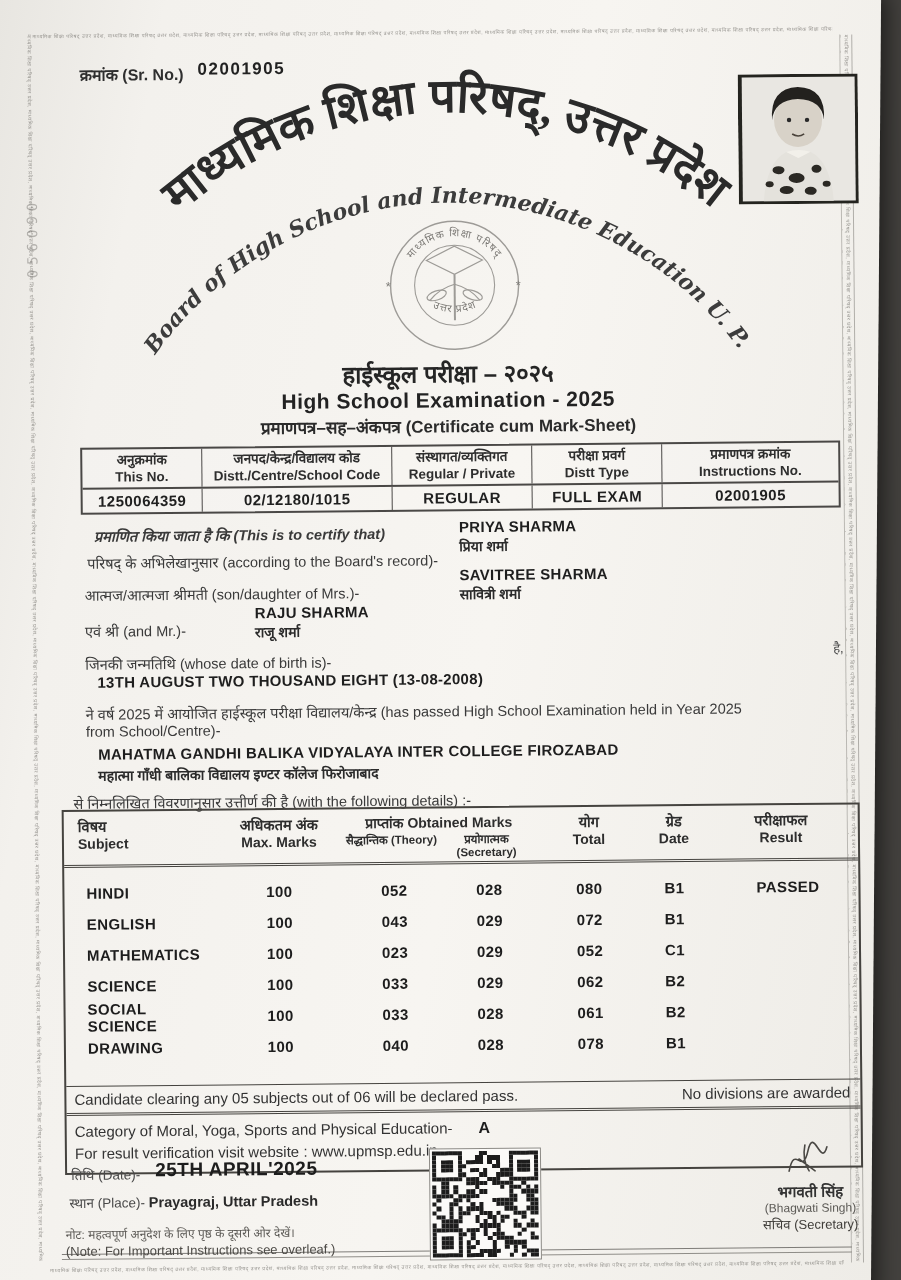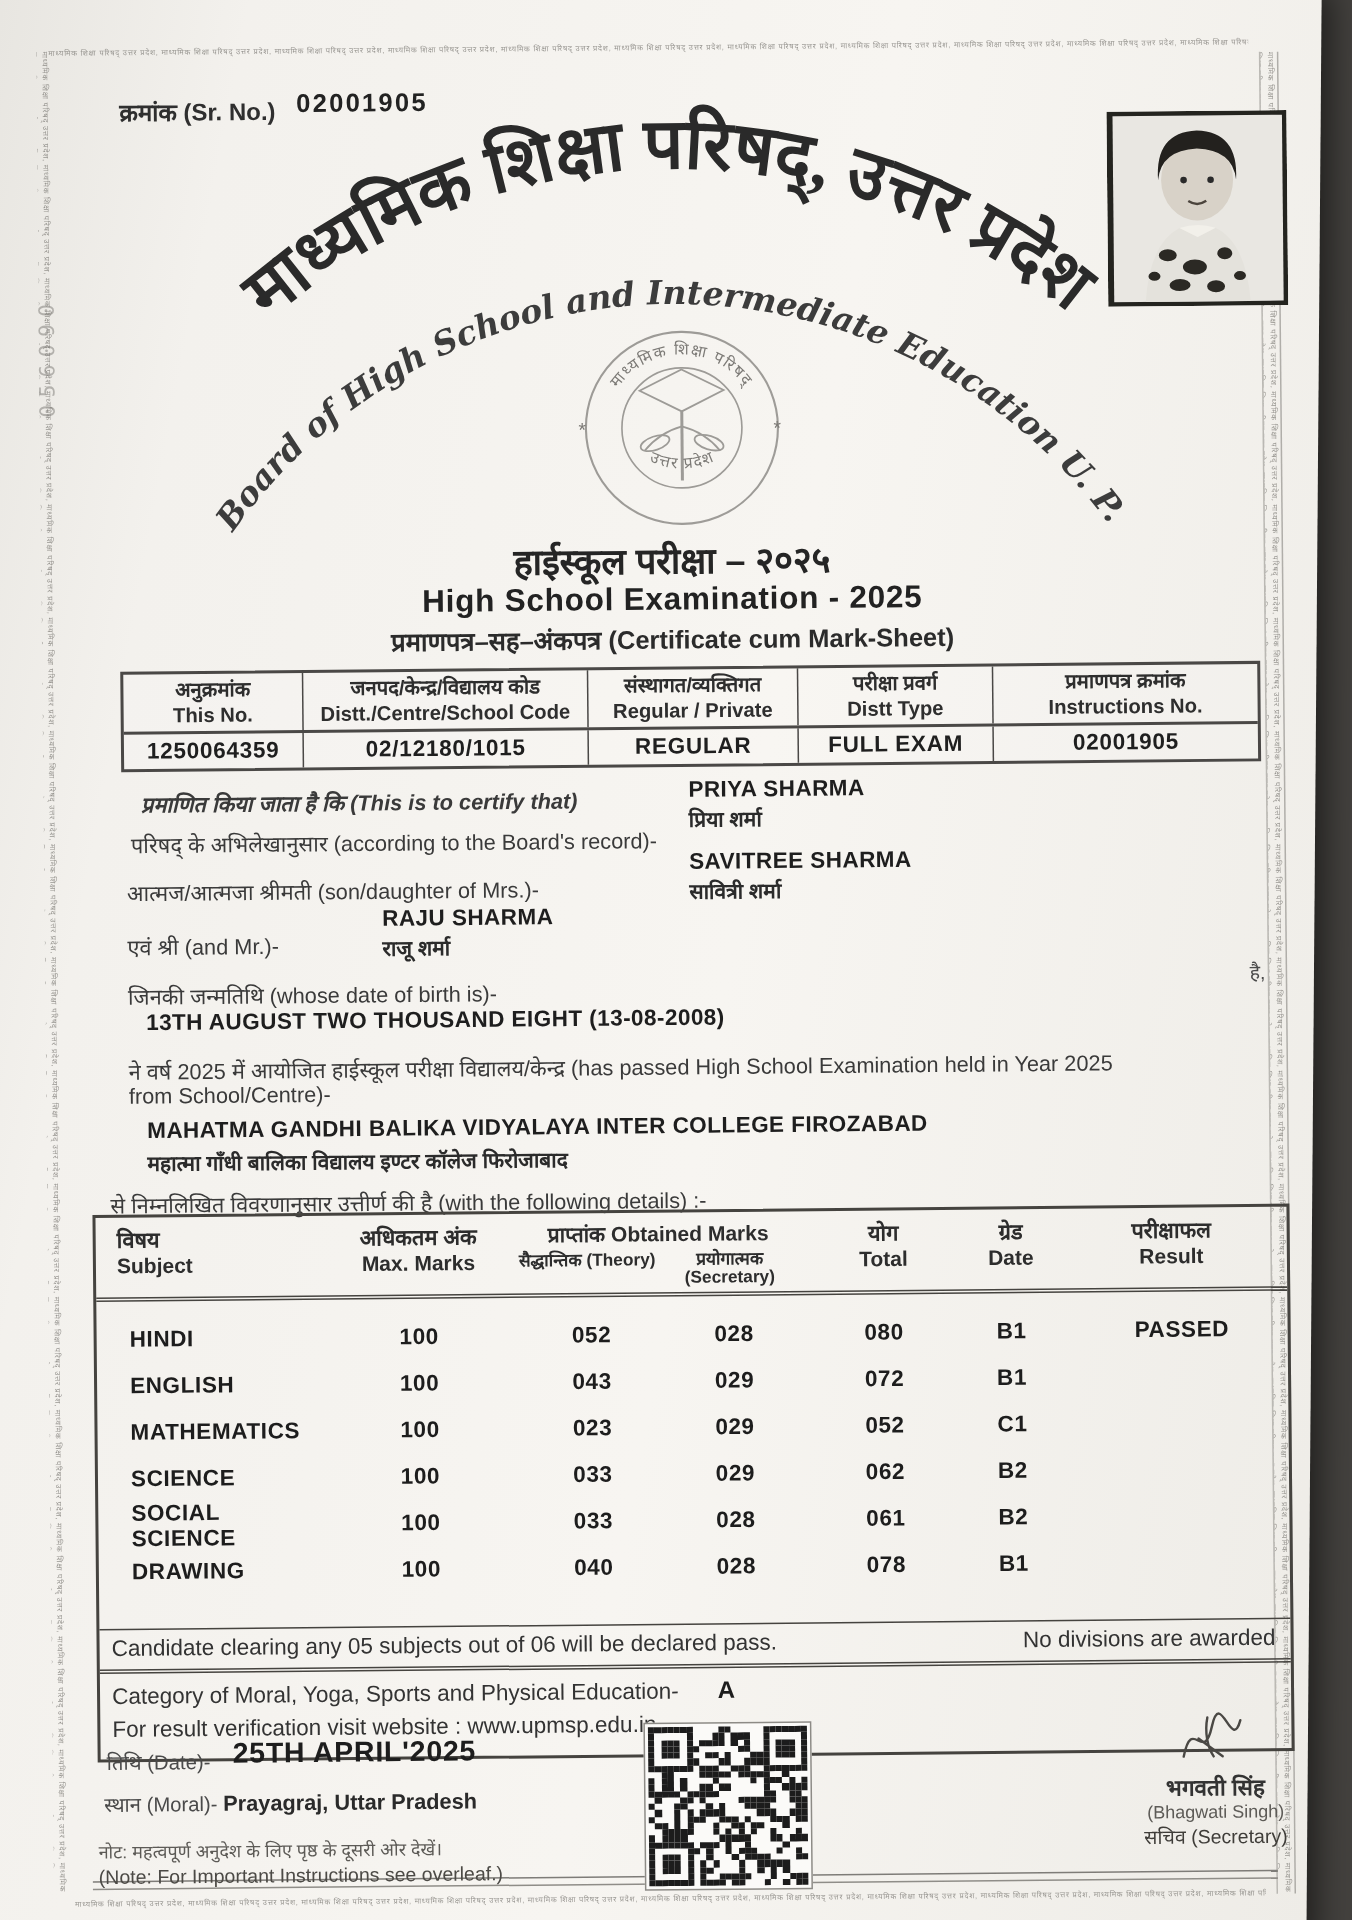--- a/index.html
+++ b/index.html
@@ -332,21 +332,21 @@
     </div>
     <div class="mt-note2" data-name="category-row">
       <span data-name="category-line">Category of Moral, Yoga, Sports and Physical Education-</span><span class="cat-grade" data-name="category-grade">A</span><br>
       <span data-name="verification-line">For result verification visit website : www.upmsp.edu.in</span>
     </div>
   </div>
 
   <div class="abs foot-date-label" data-name="date-label">तिथि (Date)-</div>
   <div class="abs foot-date-value" data-name="date-value">25TH APRIL'2025</div>
   <div class="abs foot-place" data-name="place-line">
-    <span data-name="place-label">स्थान (Moral)-</span>
+    <span data-name="place-label">स्थान (Place)-</span>
     <span class="v" data-name="place-value">Prayagraj, Uttar Pradesh</span>
   </div>
   <div class="abs foot-note-hi" data-name="note-hindi">नोट: महत्वपूर्ण अनुदेश के लिए पृष्ठ के दूसरी ओर देखें।</div>
   <div class="abs foot-note-en" data-name="note-english">(Note: For Important Instructions see overleaf.)</div>
 
   <div class="abs" data-name="qr-code">
         <b style="left: 2px; top: 2px;"></b>
         <b style="left: 6.25px; top: 2px;"></b>
         <b style="left: 10.5px; top: 2px;"></b>
         <b style="left: 14.75px; top: 2px;"></b>

